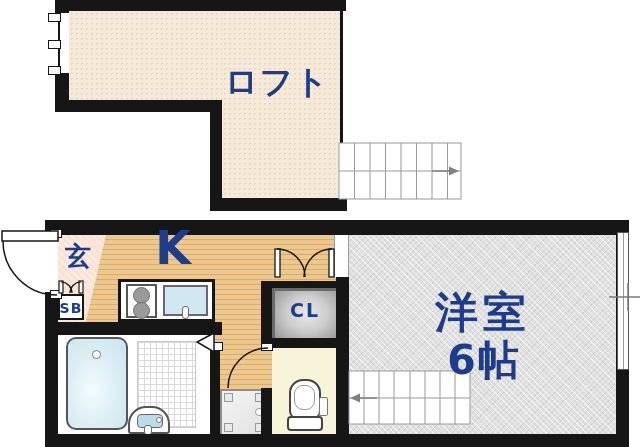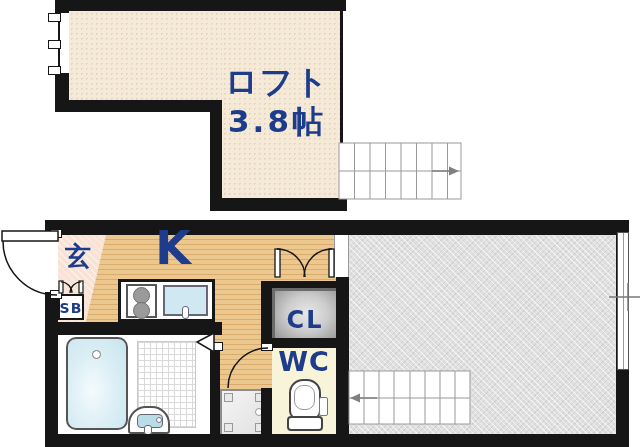--- a/index.html
+++ b/index.html
@@ -165,21 +165,21 @@
       <polygon points="360,393.5 350,398 360,402.5" fill="#808080"></polygon>
     </g>
 
     <g>
       <line x1="609" y1="297" x2="640" y2="297" stroke="#777" stroke-width="1.5"></line>
       <line x1="628" y1="283" x2="628" y2="311" stroke="#777" stroke-width="1.5"></line>
     </g>
   </svg>
 
   <div class="label" style="left:277px;top:81px;font-size:33px;letter-spacing:1px;">ロフト</div>
-  <div class="label" style="left:277px;top:121px;font-size:31px;letter-spacing:3px;">3.8帖</div>
   <div class="label" style="left:78px;top:256px;font-size:26px;">玄</div>
   <div class="label" style="left:173px;top:248px;font-size:46px;">K</div>
   <div class="label" style="left:71px;top:308px;font-size:14px;letter-spacing:1px;">SB</div>
-  <div class="label" style="left:305px;top:320px;font-size:24px;letter-spacing:2px;">CL</div>
-  <div class="label" style="left:304px;top:361px;font-size:27px;letter-spacing:1px;">WC</div>
+  <div class="label" style="left:305px;top:310px;font-size:19px;letter-spacing:2px;">CL</div>
+  <div class="label" style="left:483px;top:312px;font-size:43px;letter-spacing:5px;">洋室</div>
+  <div class="label" style="left:484px;top:360px;font-size:41px;letter-spacing:2px;">6帖</div>
 
 
 </div>
 
 </body></html>

